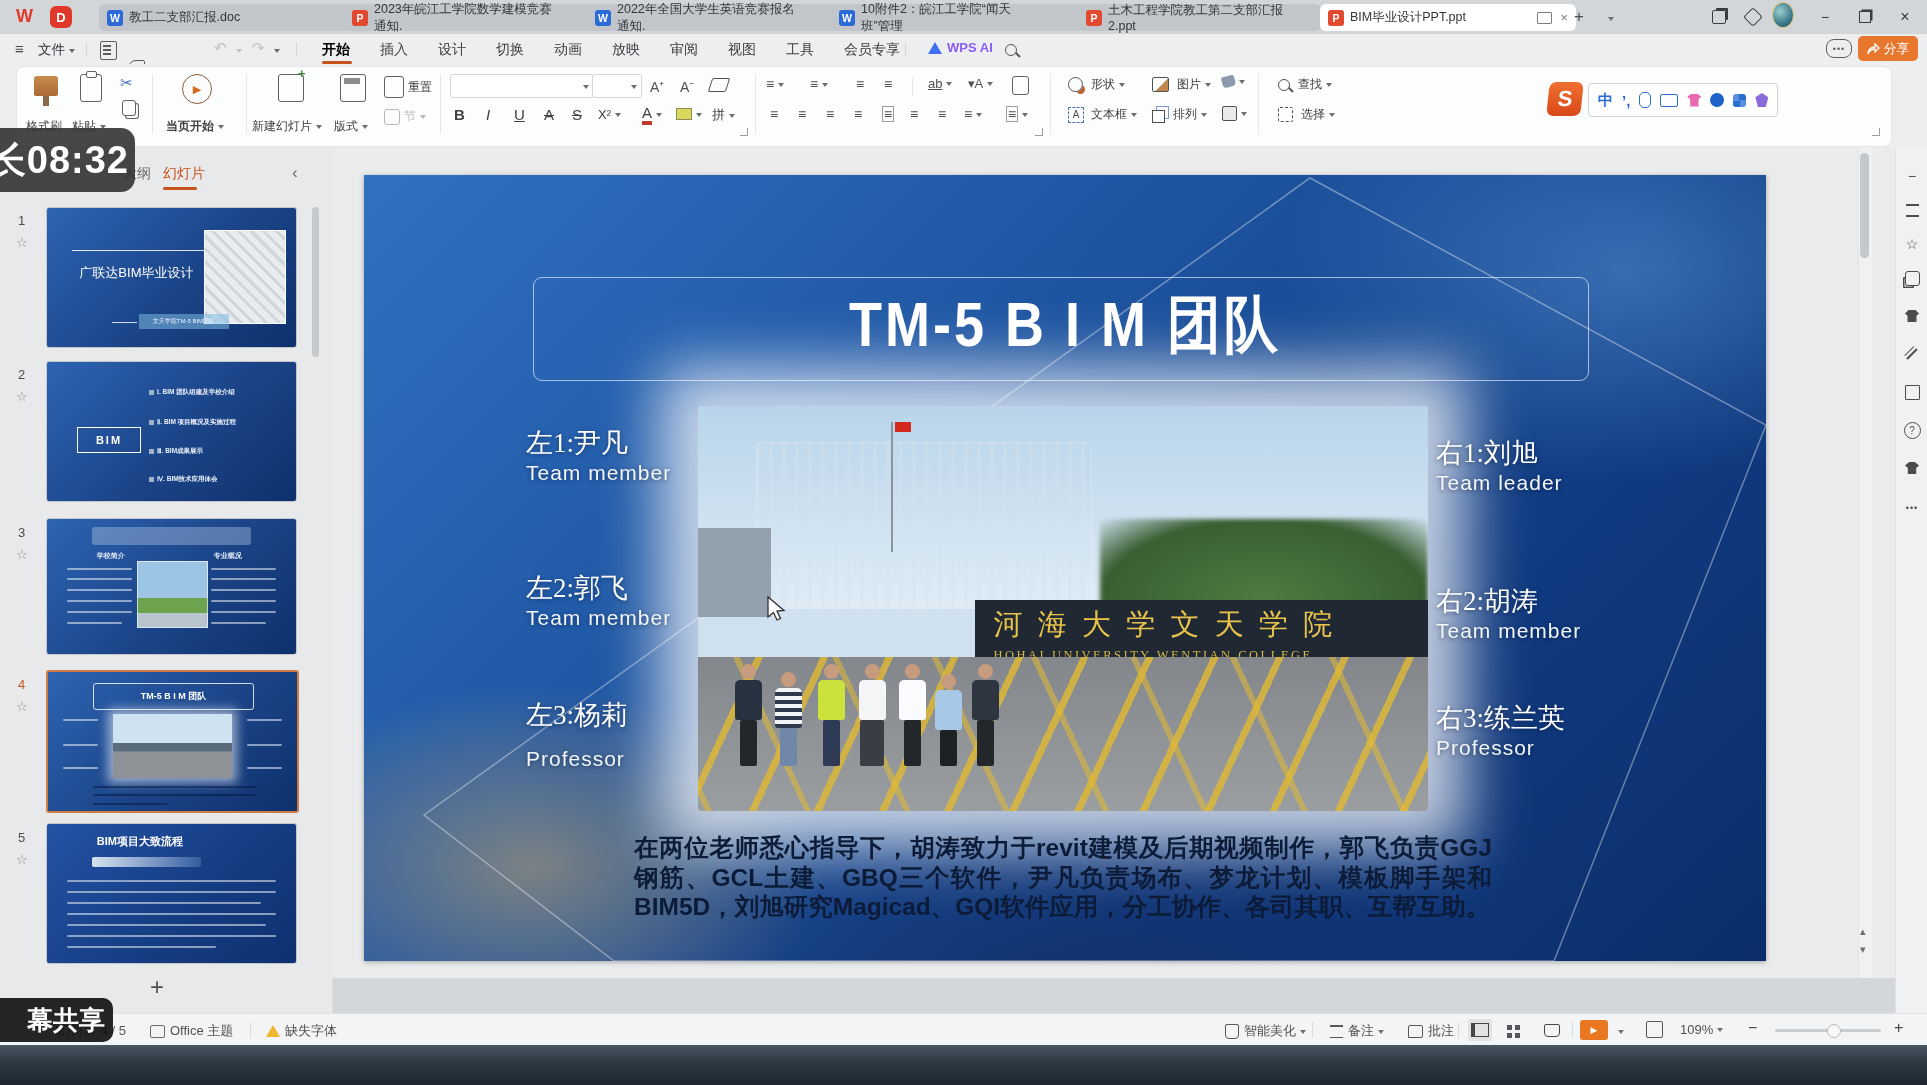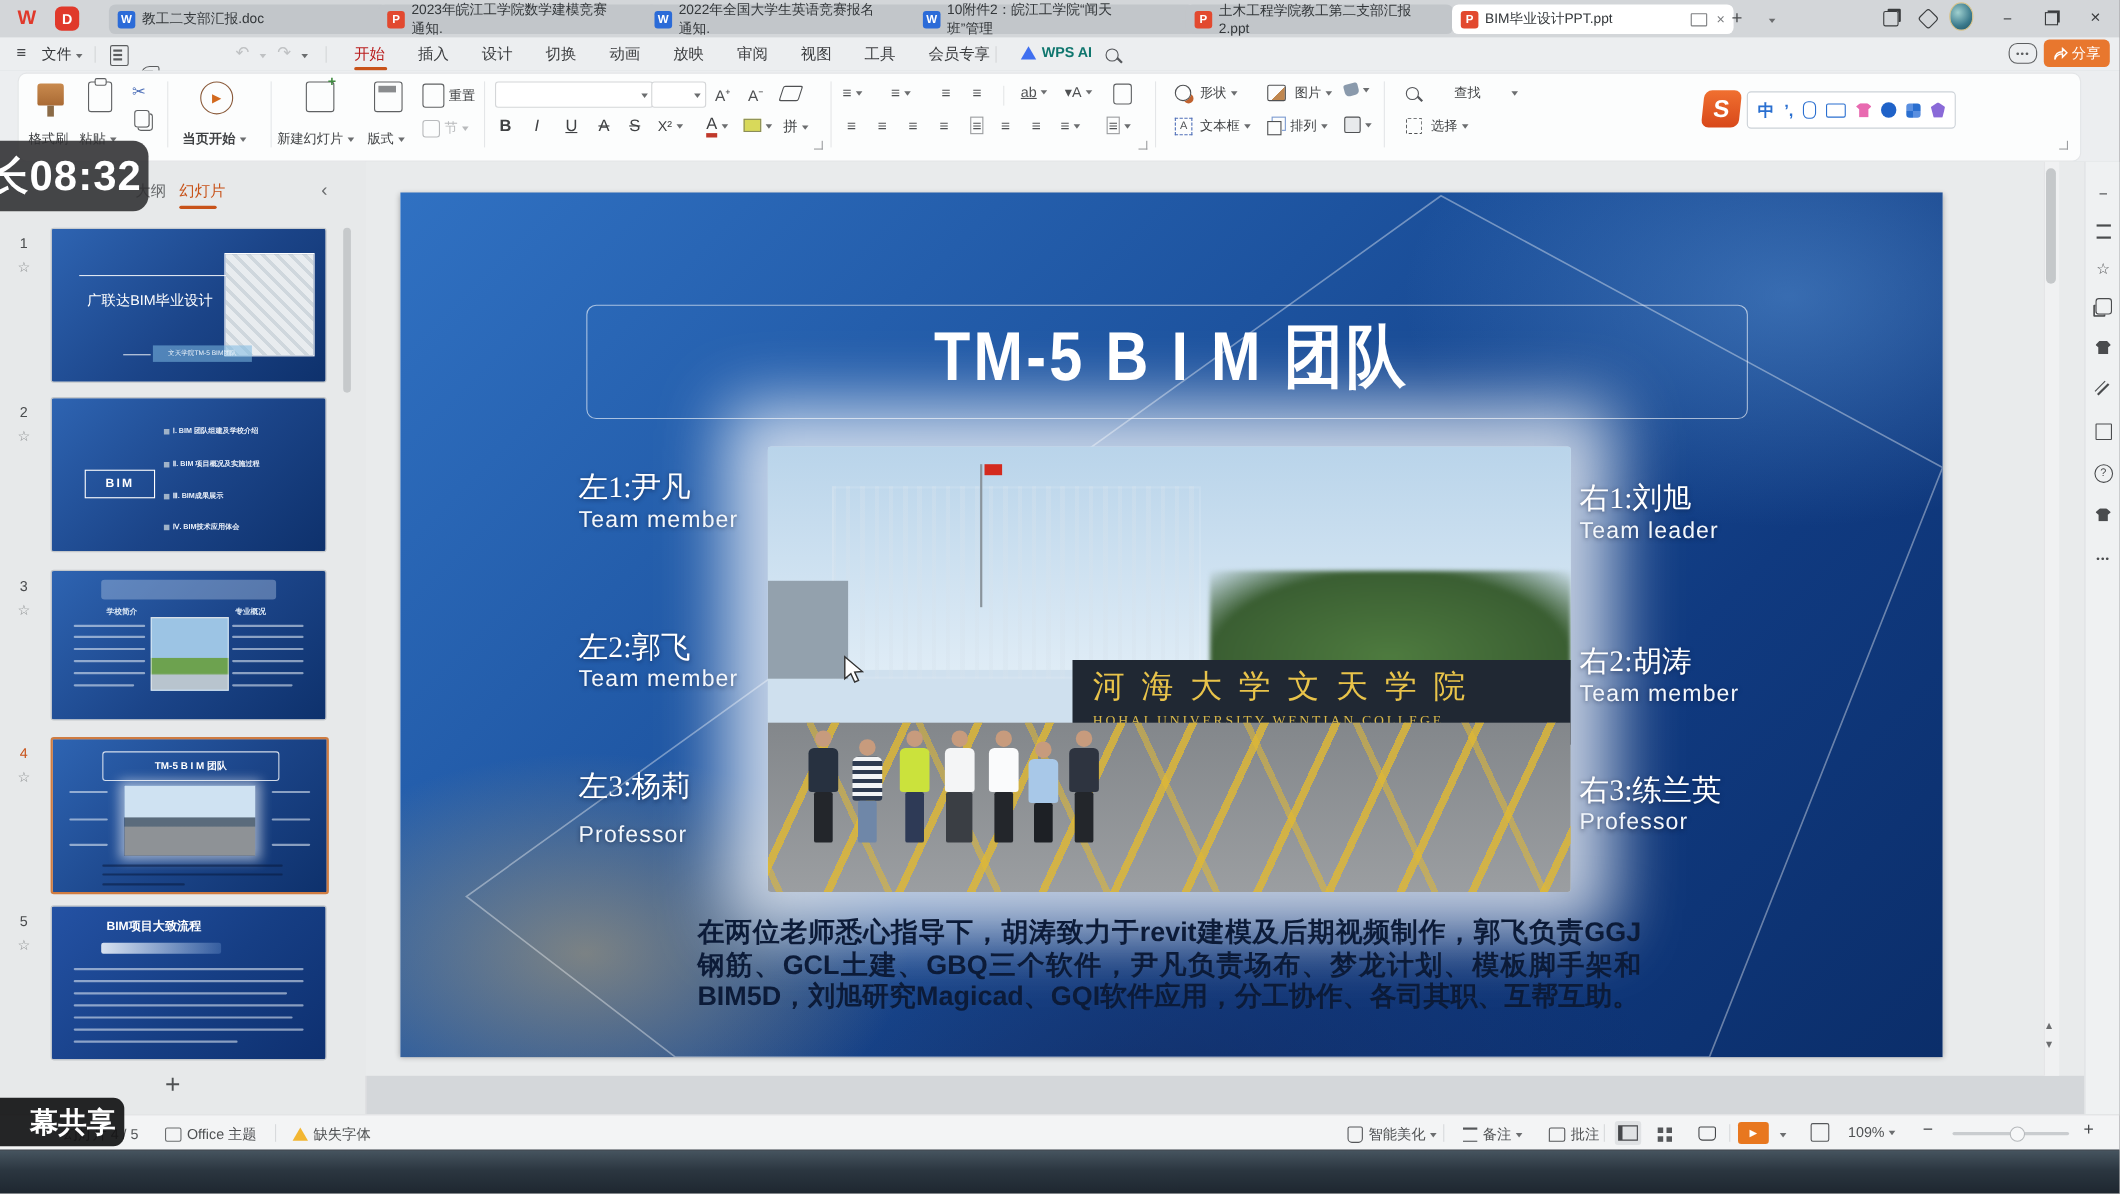--- a/index.html
+++ b/index.html
@@ -12,21 +12,21 @@
   .tabbar{left:0;top:0;width:1927px;height:34px;background:#d3d6d9;}
   .doctab{position:absolute;top:4px;height:27px;border-radius:6px;background:#c2c6ca;display:flex;align-items:center;padding:0 8px;font-size:12.5px;color:#33373a;}
   .doctab.active{background:#ffffff;}
   .appic{width:16px;height:16px;border-radius:3px;color:#fff;font-size:10.5px;font-weight:bold;display:flex;align-items:center;justify-content:center;margin-right:6px;flex:0 0 16px;}
   .appw{background:#2b6bd8;} .appp{background:#e2492f;}
   .tlabel{overflow:hidden;text-overflow:ellipsis;max-width:178px;}
   .winbtn{position:absolute;top:6px;color:#3a3c3e;font-size:14px;width:22px;height:22px;display:flex;align-items:center;justify-content:center;}
   
   .menubar{left:0;top:34px;width:1927px;height:30px;background:#eceef0;}
   .mtab{font-size:14px;color:#3c3e40;cursor:default;}
-  .mtab.active{color:#b91c1c;font-weight:normal;}
+  .mtab.active{color:#000000;font-weight:bold;}
   .docic{width:15px;height:17px;border:1.5px solid #5a5c5e;border-radius:2px;position:relative;}
   .docic::after{content:"";position:absolute;left:2px;top:3px;width:8px;height:1.5px;background:#5a5c5e;box-shadow:0 4px 0 #5a5c5e,0 8px 0 #5a5c5e;}
   
   .ribbon{left:0;top:64px;width:1927px;height:83px;background:#eceef0;}
   .ribpanel{position:absolute;left:16px;top:2px;width:1874px;height:79px;background:#fcfdfd;border:1px solid #e3e5e7;border-radius:8px;}
   .vdiv{position:absolute;width:1px;background:#e4e6e8;top:10px;height:60px;}
   .rlbl{position:absolute;font-size:12px;color:#3f4143;white-space:nowrap;display:flex;align-items:center;}
   .gray .rlbl,.gray{color:#b8babc;}
   .bic{position:absolute;border:1.6px solid #5f6163;border-radius:3px;}
   .fontbox{position:absolute;height:22px;border:1px solid #d4d6d8;border-radius:3px;background:#fff;display:flex;align-items:center;justify-content:flex-end;padding-right:4px;}
@@ -153,21 +153,21 @@
       <span class="mtab">放映</span>
       <span class="mtab">审阅</span>
       <span class="mtab">视图</span>
       <span class="mtab">工具</span>
       <span class="mtab">会员专享</span>
     </div>
     <div class="r" style="left:322px;top:27px;width:30px;height:3px;background:#c8531a;border-radius:2px;"></div>
     <div class="r" style="left:905px;top:8px;width:1px;height:15px;background:#d4d6d8;"></div>
     <div class="tx fx" style="left:928px;top:6px;">
       <span style="width:0;height:0;border-left:7px solid transparent;border-right:7px solid transparent;border-bottom:12px solid #3f6ff0;margin-right:5px;"></span>
-      <span style="font-size:13px;font-weight:bold;color:#0f766e;">WPS AI</span>
+      <span style="font-size:13px;font-weight:bold;color:#8b5cf6;">WPS AI</span>
     </div>
     <span class="mag" style="position:absolute;left:1005px;top:10px;"></span>
 
     <div class="tx fx" style="left:1826px;top:5px;width:24px;height:17px;border:1.5px solid #5c5e60;border-radius:8px;justify-content:center;color:#5c5e60;font-size:9px;letter-spacing:1px;">•••</div>
     <div class="tx fx" style="left:1858px;top:2px;width:60px;height:25px;background:#e8772e;border-radius:5px;justify-content:center;color:#fff;font-size:13px;gap:4px;">
       <svg width="13" height="12" viewBox="0 0 13 12">
           <path d="M1 11 C1 6 4 4 8 4 L8 1 L12 5 L8 9 L8 6 C5 6 2.5 7 1 11 Z" fill="none" stroke="#fff" stroke-width="1.3"></path>
         </svg>
       <span>分享</span>
     </div>
@@ -314,21 +314,21 @@
       <span style="width:11px;height:11px;border:1.5px solid #4f5153;box-shadow:4px -4px 0 -1px #fcfdfd,4px -4px 0 0 #7a9ad0;display:inline-block;margin-top:4px;"></span>
       <span class="rlbl" style="position:static;margin-left:8px;">排列</span>
         <span class="car"></span>
       </div>
     <div class="r fx" style="left:1222px;top:42px;">
       <span style="width:13px;height:13px;border:1.5px solid #4f5153;border-radius:2px;background:#e8eaec;display:inline-block;"></span>
         <span class="car"></span>
       </div>
     <div class="vdiv" style="left:1258px;"></div>
 
-    <div class="r fx" style="left:1278px;top:12px;gap:24px;">
+    <div class="r fx" style="left:1278px;top:12px;">
       <span class="mag"></span>
       <span class="rlbl" style="position:static;margin-left:8px;">查找</span>
         <span class="car"></span>
       </div>
     <div class="r fx" style="left:1278px;top:42px;">
       <span style="width:13px;height:13px;border:1.5px dashed #4f5153;border-radius:2px;display:inline-block;"></span>
       <span class="rlbl" style="position:static;margin-left:8px;">选择</span>
         <span class="car"></span>
       </div>
     <div class="exp" style="left:1872px;top:64px;"></div>

